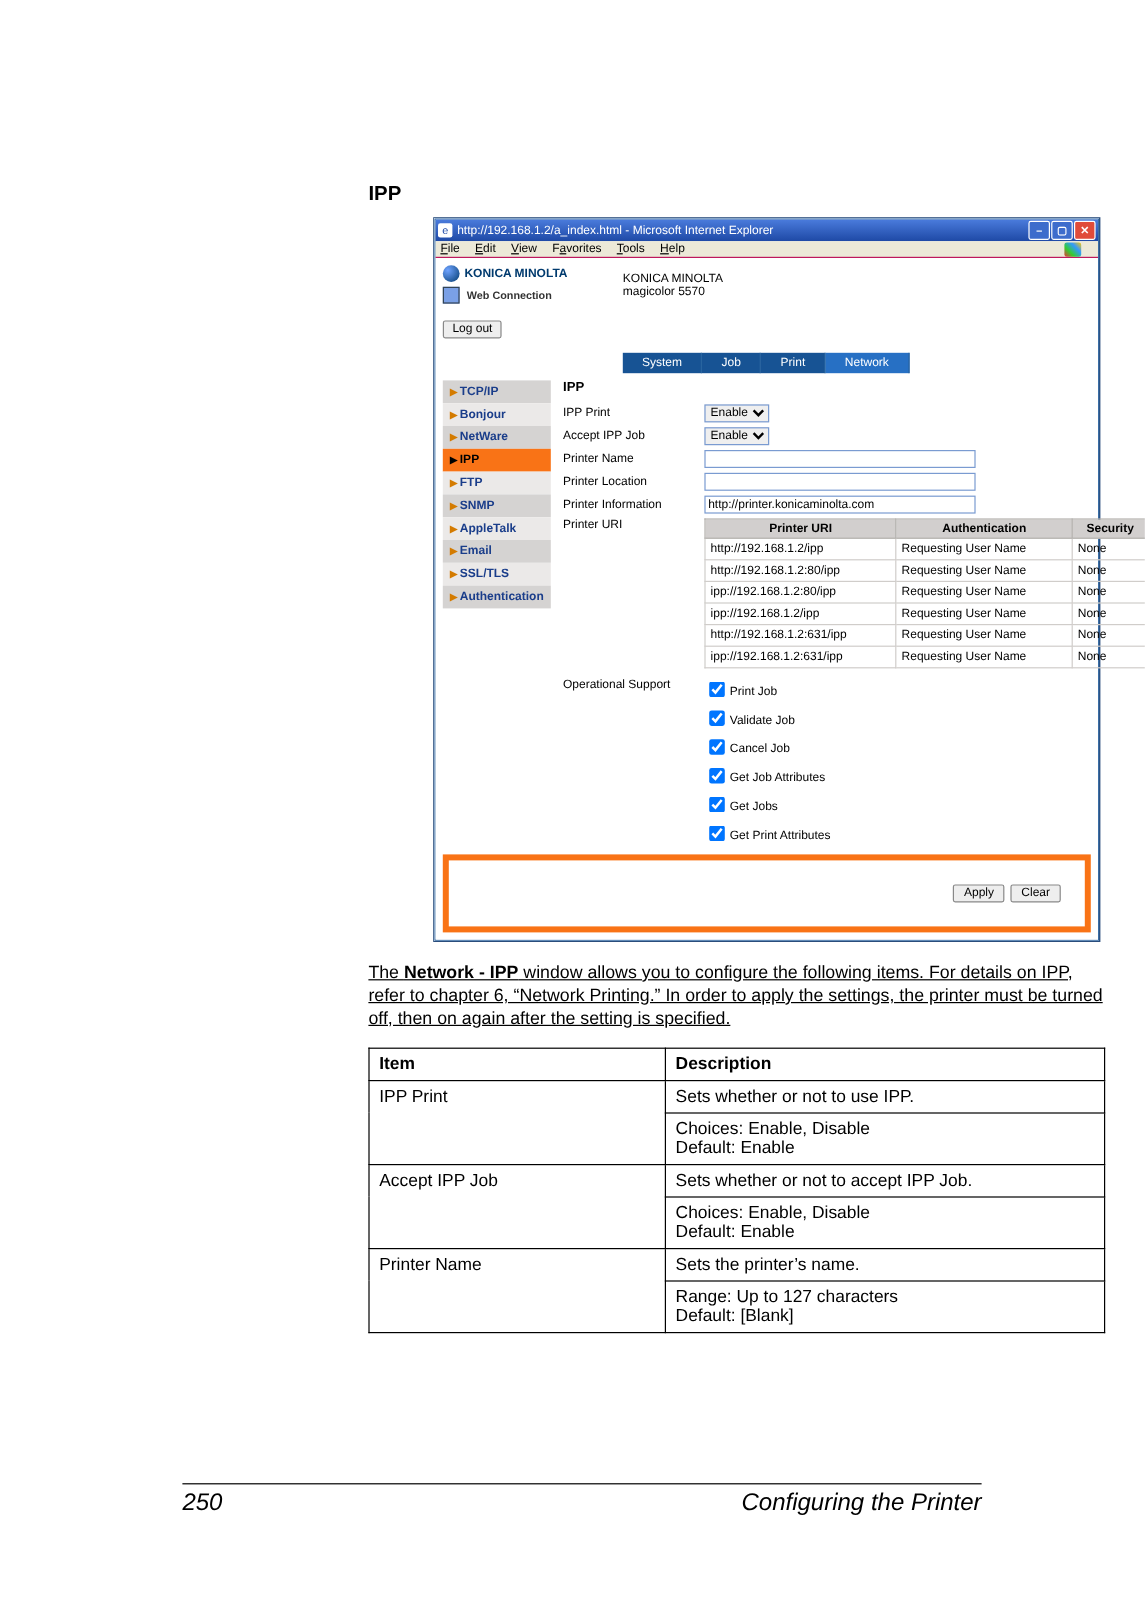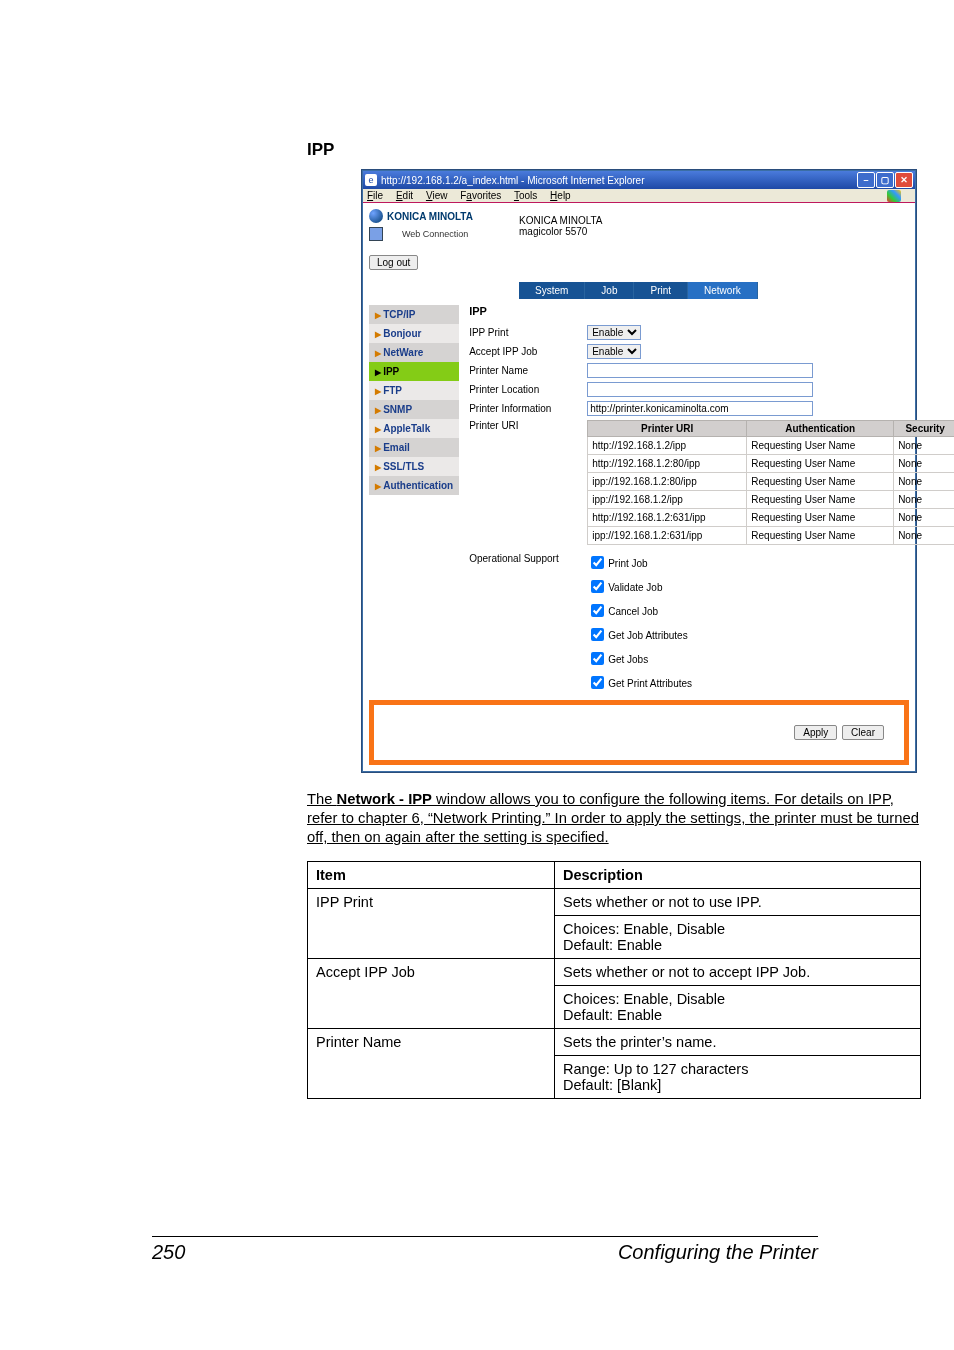--- a/index.html
+++ b/index.html
@@ -10,21 +10,21 @@
     color: #000;
   }
   .page {
     width: 954px;
     height: 1350px;
     box-sizing: border-box;
     padding: 140px 0 0 0;
     position: relative;
   }
   .content {
-    margin: 0 auto;
+    margin: 12px auto;
     width: 680px;
   }
   h4.section-heading {
     font-size: 17px;
     font-weight: bold;
     margin: 0 0 10px 170px;
   }
 
   
   .browser-window {
@@ -121,21 +121,22 @@
     width: 14px; height:14px;
     border-radius: 50%;
     background: radial-gradient(circle at 30% 30%, #6fa3ff, #003a6e);
   }
   .pagescope {
     font-size: 9px;
     color: #333;
     margin-top: 4px;
     display: flex;
     align-items: center;
-    gap: 19px;
+    gap: 6px;
+    font-weight: bold;
   }
   .pagescope .ps-icon {
     width: 12px;height:12px;background:#7aa0e6;border:1px solid #345;
   }
   .logout-btn {
     margin-top: 14px;
     display: inline-block;
     border: 1px solid #888;
     background: #eee;
     padding: 1px 7px;
@@ -193,21 +194,21 @@
     font-size: 10px;
   }
   .side-item {
     display: block;
     padding: 4px 6px;
     border: 0;
     cursor: pointer;
   }
   .side-alt { background: #d5d3d2; color:#1a3d8a; font-weight:bold; }
   .side-main { background: #ebe9e8; color:#1a3d8a; font-weight:bold; }
-  .side-sel  { background: #84cc16; color:#000; font-weight:bold; }
+  .side-sel  { background: #f97316; color:#000; font-weight:bold; }
   .side-item .tri { margin-right:2px; }
   .side-item.side-alt .tri, .side-item.side-main .tri { color:#d47b00; }
   .side-sel .tri { color:#000; }
 
   .form-area {
     padding-left: 10px;
     flex: 1;
     font-size: 10px;
   }
   .form-area h5.form-title {

